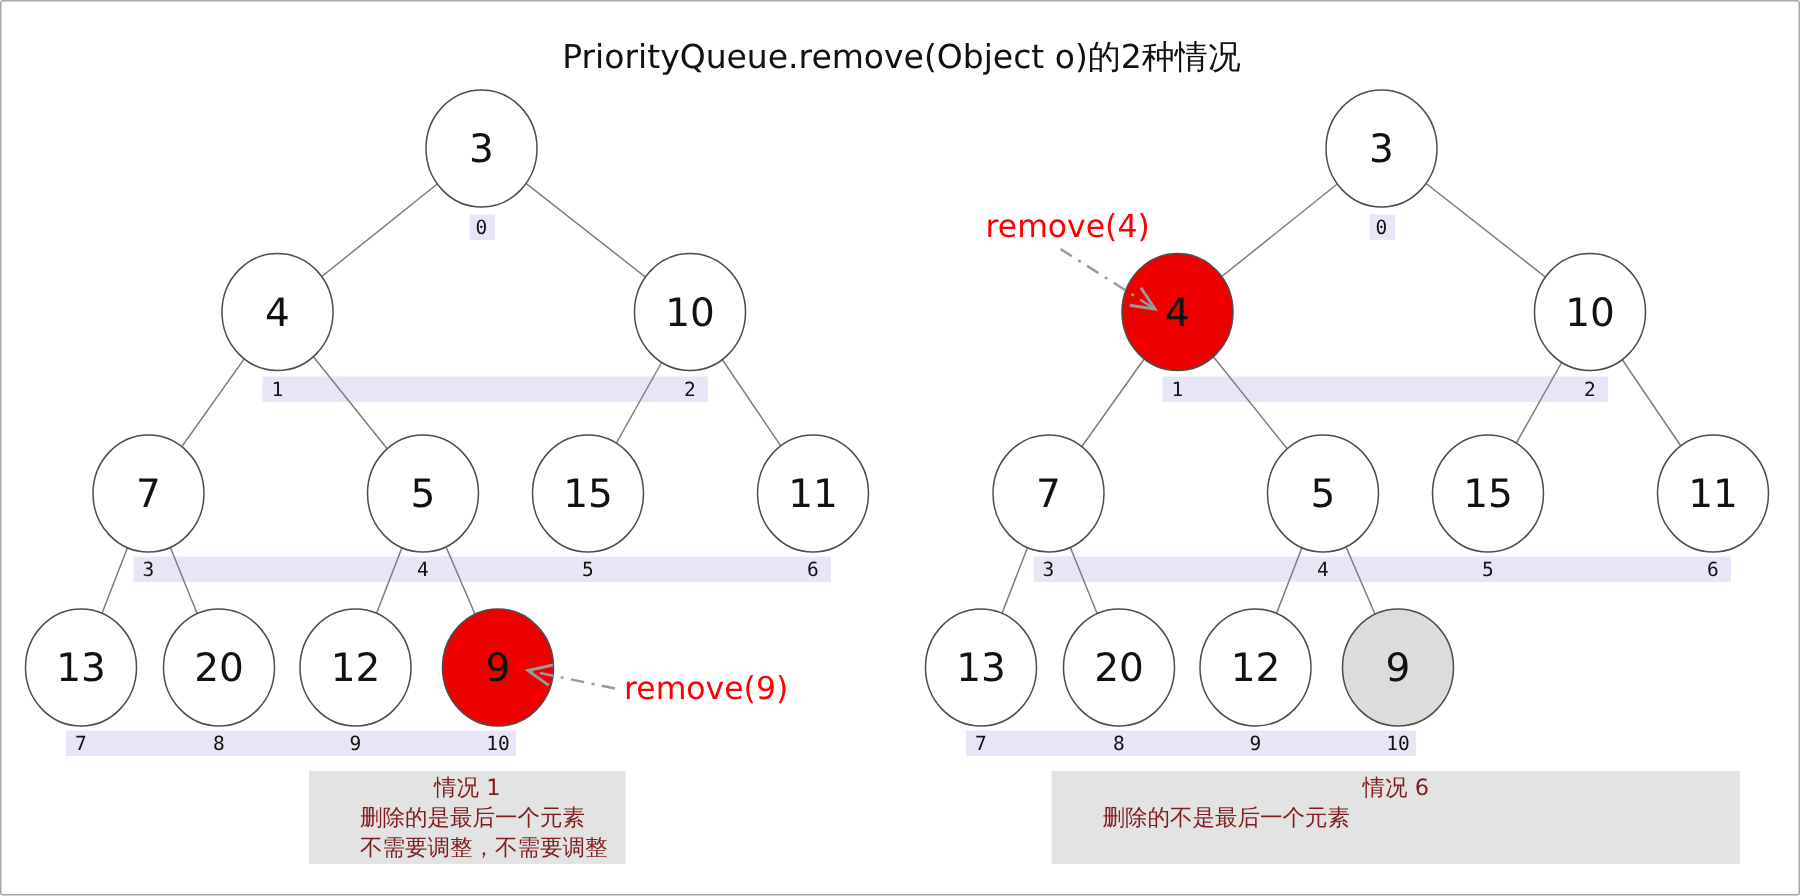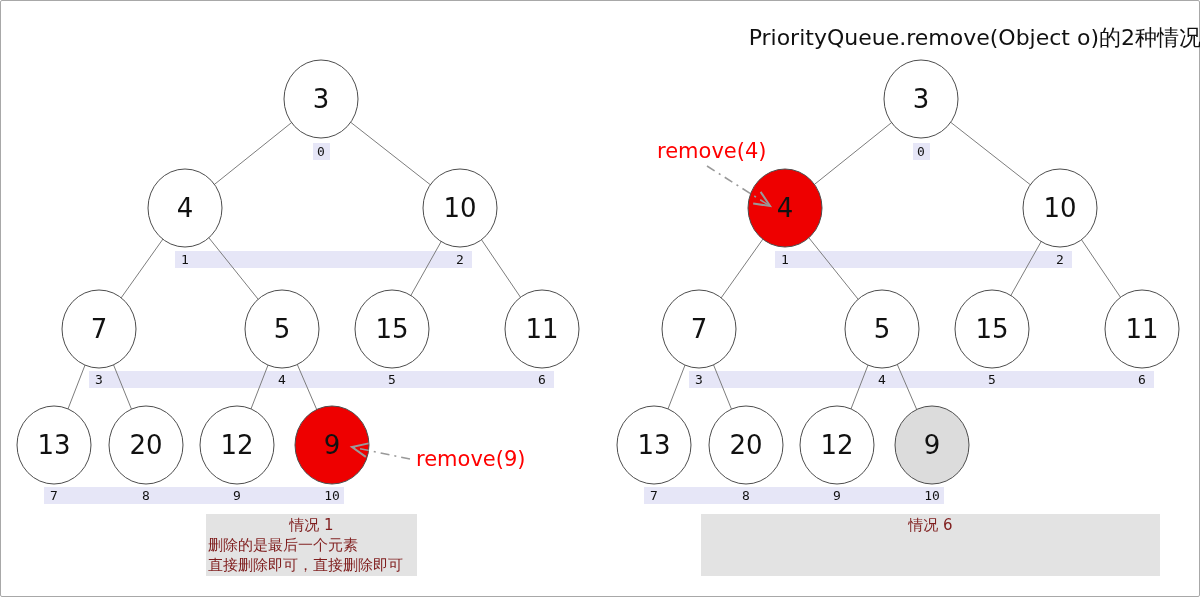--- a/index.html
+++ b/index.html
@@ -1,25 +1,25 @@
 <!DOCTYPE html>
 <html><head>
 <meta charset="utf-8">
 <style>
   html,body{margin:0;padding:0;width:1200px;height:597px;background:#ffffff;overflow:hidden;
     font-family:"DejaVu Sans","Liberation Sans",sans-serif;}
   .frame{position:absolute;left:0;top:0;width:1198px;height:595px;border:1px solid #a8a8a8;border-radius:2px;}
-  .title{position:absolute;left:0;top:22px;width:1200px;text-align:right;font-size:22px;color:#111;}
+  .title{position:absolute;left:0;top:22px;width:1200px;text-align:center;font-size:22px;color:#111;}
   svg{position:absolute;left:0;top:0;}
   .idx{font-family:"DejaVu Sans Mono","Liberation Mono",monospace;font-size:13px;fill:#111;}
   .nodeval{font-size:26px;fill:#111;}
   .annot{font-size:21px;}
   .caption{position:absolute;top:513px;height:60px;padding:1px 2px;font-size:15px;line-height:20px;color:#7f1d1d;}
   .cap-title{text-align:center;}
-  .cap-line{text-align:left;white-space:nowrap;}
+  .cap-line{text-align:left;white-space:nowrap;margin-left:32px;}
 </style>
 </head>
 <body>
 
 <div class="frame">
   <div class="title">PriorityQueue.remove(Object o)的2种情况</div>
 
   <svg id="tree-svg" width="1200" height="597" viewBox="0 0 1200 597">
       <g>
         <rect x="312" y="142" width="17" height="17" fill="#e6e6f7"></rect>
@@ -123,19 +123,20 @@
         <text x="931" y="453" text-anchor="middle" class="nodeval">9</text>
         <line x1="706" y1="165" x2="769" y2="205" stroke="#999999" stroke-width="1.6" stroke-dasharray="9 5 2 5"></line>
         <polyline points="752.1801268061101,202.53182947480042 769,205 759.6112661082185,190.82778507397967" fill="none" stroke="#999999" stroke-width="2"></polyline>
         <text x="656" y="157" class="annot" fill="#ff0000">remove(4)</text>
       </g>
     </svg>
 
   <div class="caption" id="cap0" style="left: 205px; width: 207px; background: rgb(227, 227, 227);">
     <div class="cap-title">情况 1</div>
     <div class="cap-line">删除的是最后一个元素</div>
-    <div class="cap-line">直接删除即可，直接删除即可</div>
+    <div class="cap-line">不需要调整，不需要调整</div>
   </div>
 
   <div class="caption" id="cap1" style="left: 700px; width: 455px; background: rgb(227, 227, 227);">
     <div class="cap-title">情况 6</div>
+    <div class="cap-line">删除的不是最后一个元素</div>
   </div>
 </div>
 
 </body></html>

